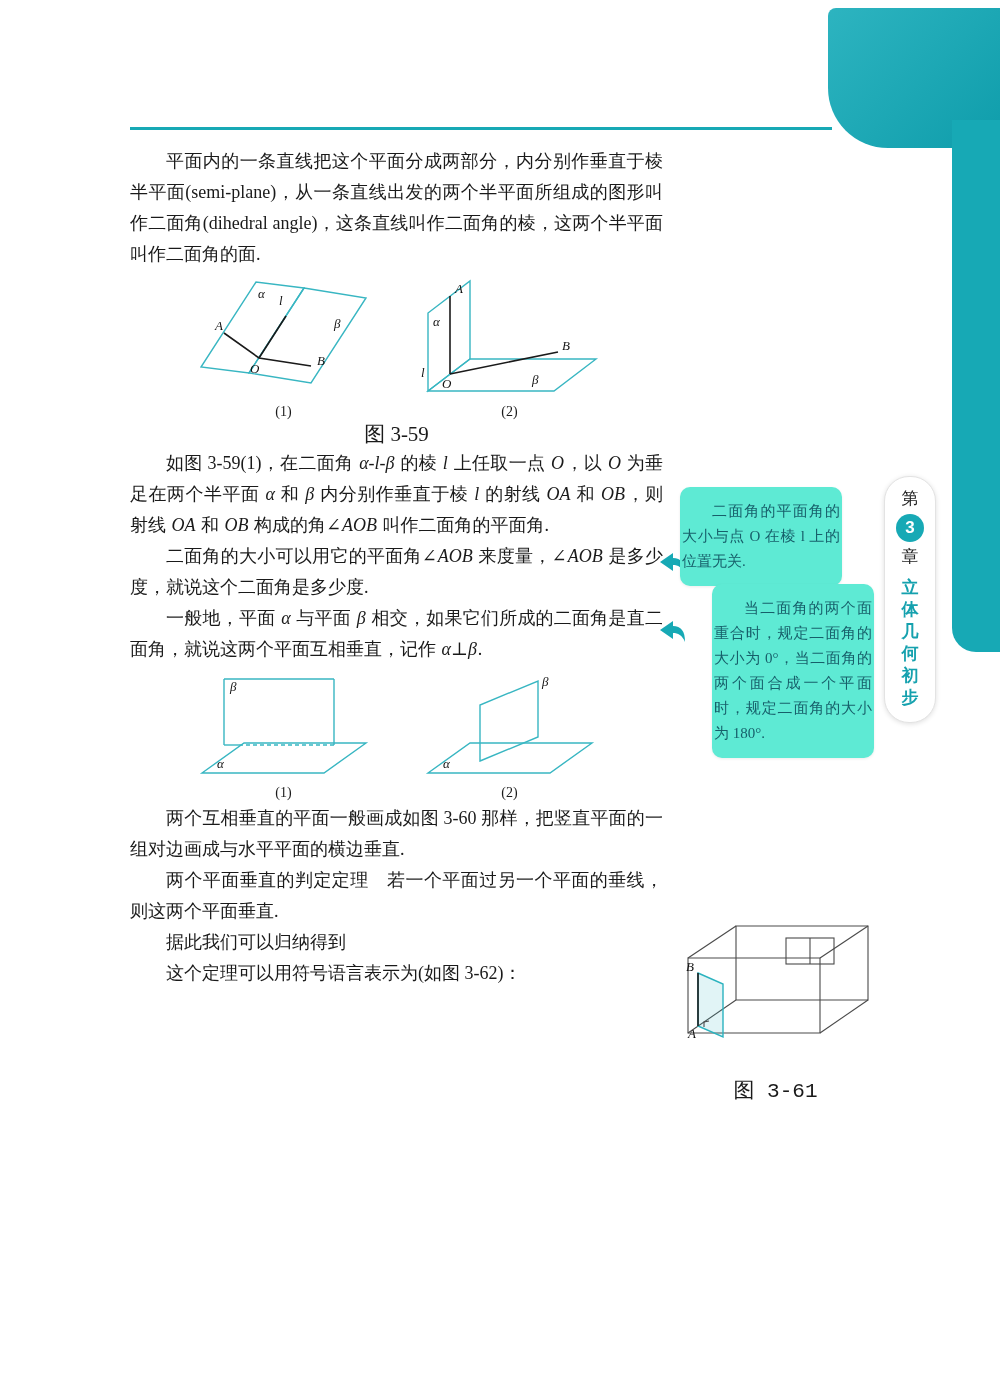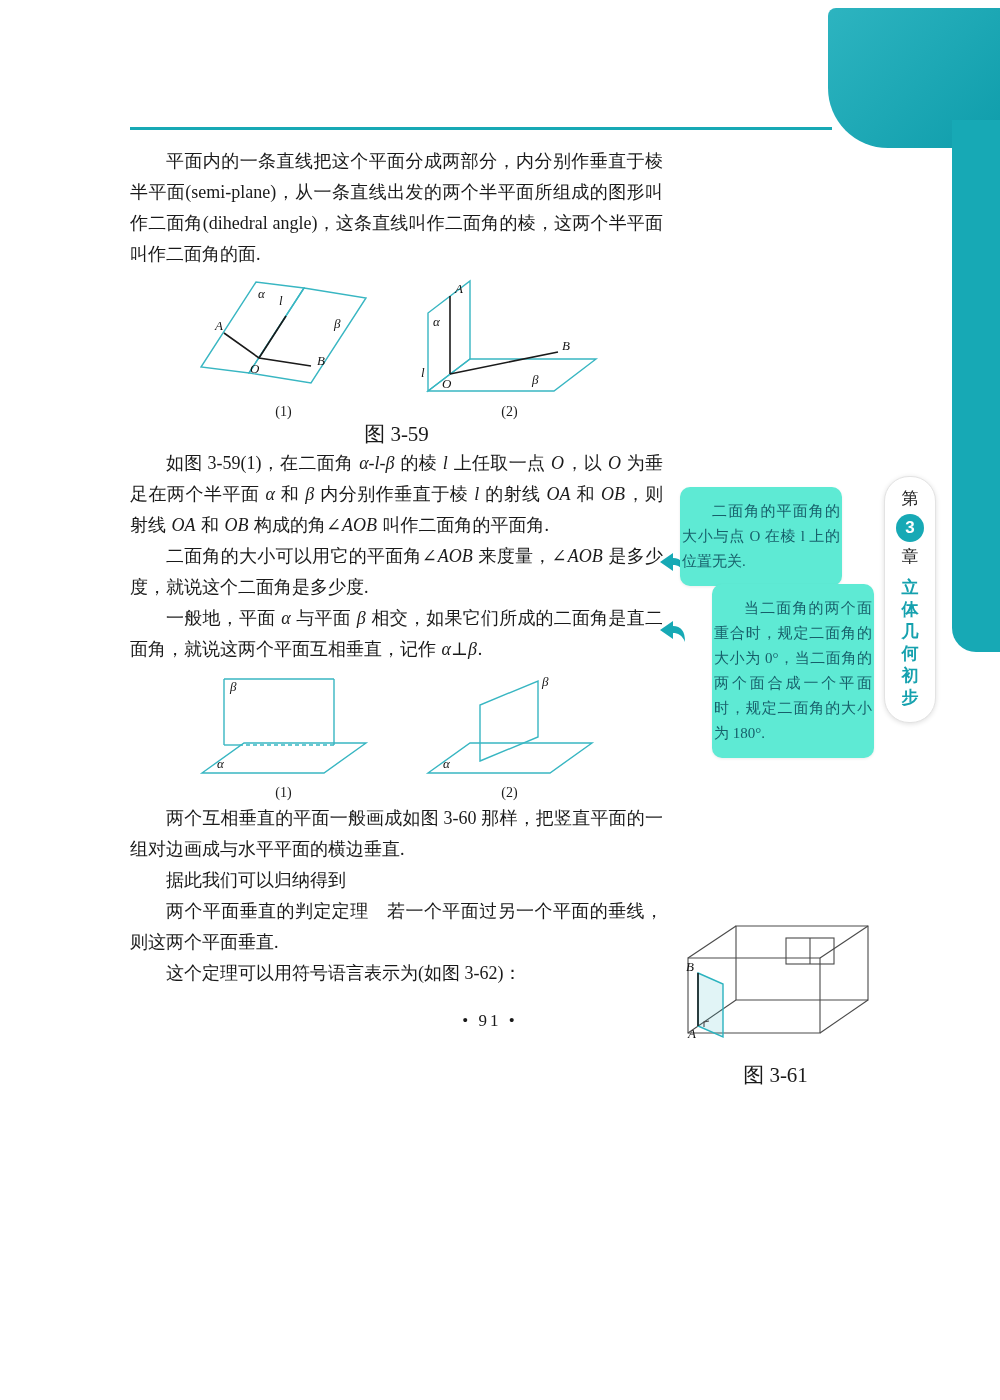--- a/index.html
+++ b/index.html
@@ -48,21 +48,21 @@
         padding:12px 2px;font-size:15px;line-height:25px;color:#175f6a;
         text-align:justify;text-indent:2em;box-shadow:0 1px 3px rgba(0,0,0,.08);}
   .note1{left:680px;top:487px;}
   .note2{left:680px;top:584px;margin-left:32px;}
   .callout-arrow{position:absolute;}
   .arrow1{left:658px;top:552px;}
   .arrow2{left:658px;top:620px;}
 
   
   .fig361{position:absolute;left:668px;top:918px;width:215px;text-align:center;}
-  .fig361 .fig-caption{margin-top:3px;}
+  .fig361 .fig-caption{margin-top:20px;font-family:Liberation Mono, monospace;}
 
   
   .page-num{width:720px;text-align:center;font-size:17px;letter-spacing:3px;
             margin-top:16px;text-indent:0;}
 </style>
 </head>
 <body>
 
 <div class="page">
 
@@ -154,26 +154,25 @@
             <text class="lbl" x="122" y="13">β</text>
             <text class="lbl" x="23" y="95">α</text>
           </svg>
           <div class="sub-lbl">(2)</div>
         </div>
       </div>
     </div>
 
     <div id="para-group-3">
         <p class="para"><span>两个互相垂直的平面一般画成如图 3-60 那样，把竖直平面的一组对边画成与水平平面的横边垂直.</span></p>
+        <p class="para"><span class="b">两个平面垂直的判定定理</span><span class="b">　</span><span class="b">若一个平面过另一个平面的垂线，则这两个平面垂直.</span></p>
         <p class="para"><span>据此我们可以归纳得到</span></p>
-        <p class="para"><span class="b">两个平面垂直的判定定理</span><span class="b">　</span><span class="b">若一个平面过另一个平面的垂线，则这两个平面垂直.</span></p>
         <p class="para"><span>这个定理可以用符号语言表示为(如图 3-62)：</span></p>
       </div>
 
-    <div class="page-num">• 91 •</div>
   </div>
 
   <svg class="callout-arrow arrow1" width="30" height="24" viewBox="0 0 30 24">
     <path d="M2,10 L15,1 L15,6 C23,6 27,11 27,22 C24,15 20,13 15,13 L15,19 Z" fill="#17a9b5"></path>
   </svg>
   <div class="note note1">二面角的平面角的大小与点 O 在棱 l 上的位置无关.</div>
 
   <svg class="callout-arrow arrow2" width="30" height="24" viewBox="0 0 30 24">
     <path d="M2,10 L15,1 L15,6 C23,6 27,11 27,22 C24,15 20,13 15,13 L15,19 Z" fill="#17a9b5"></path>
   </svg>

